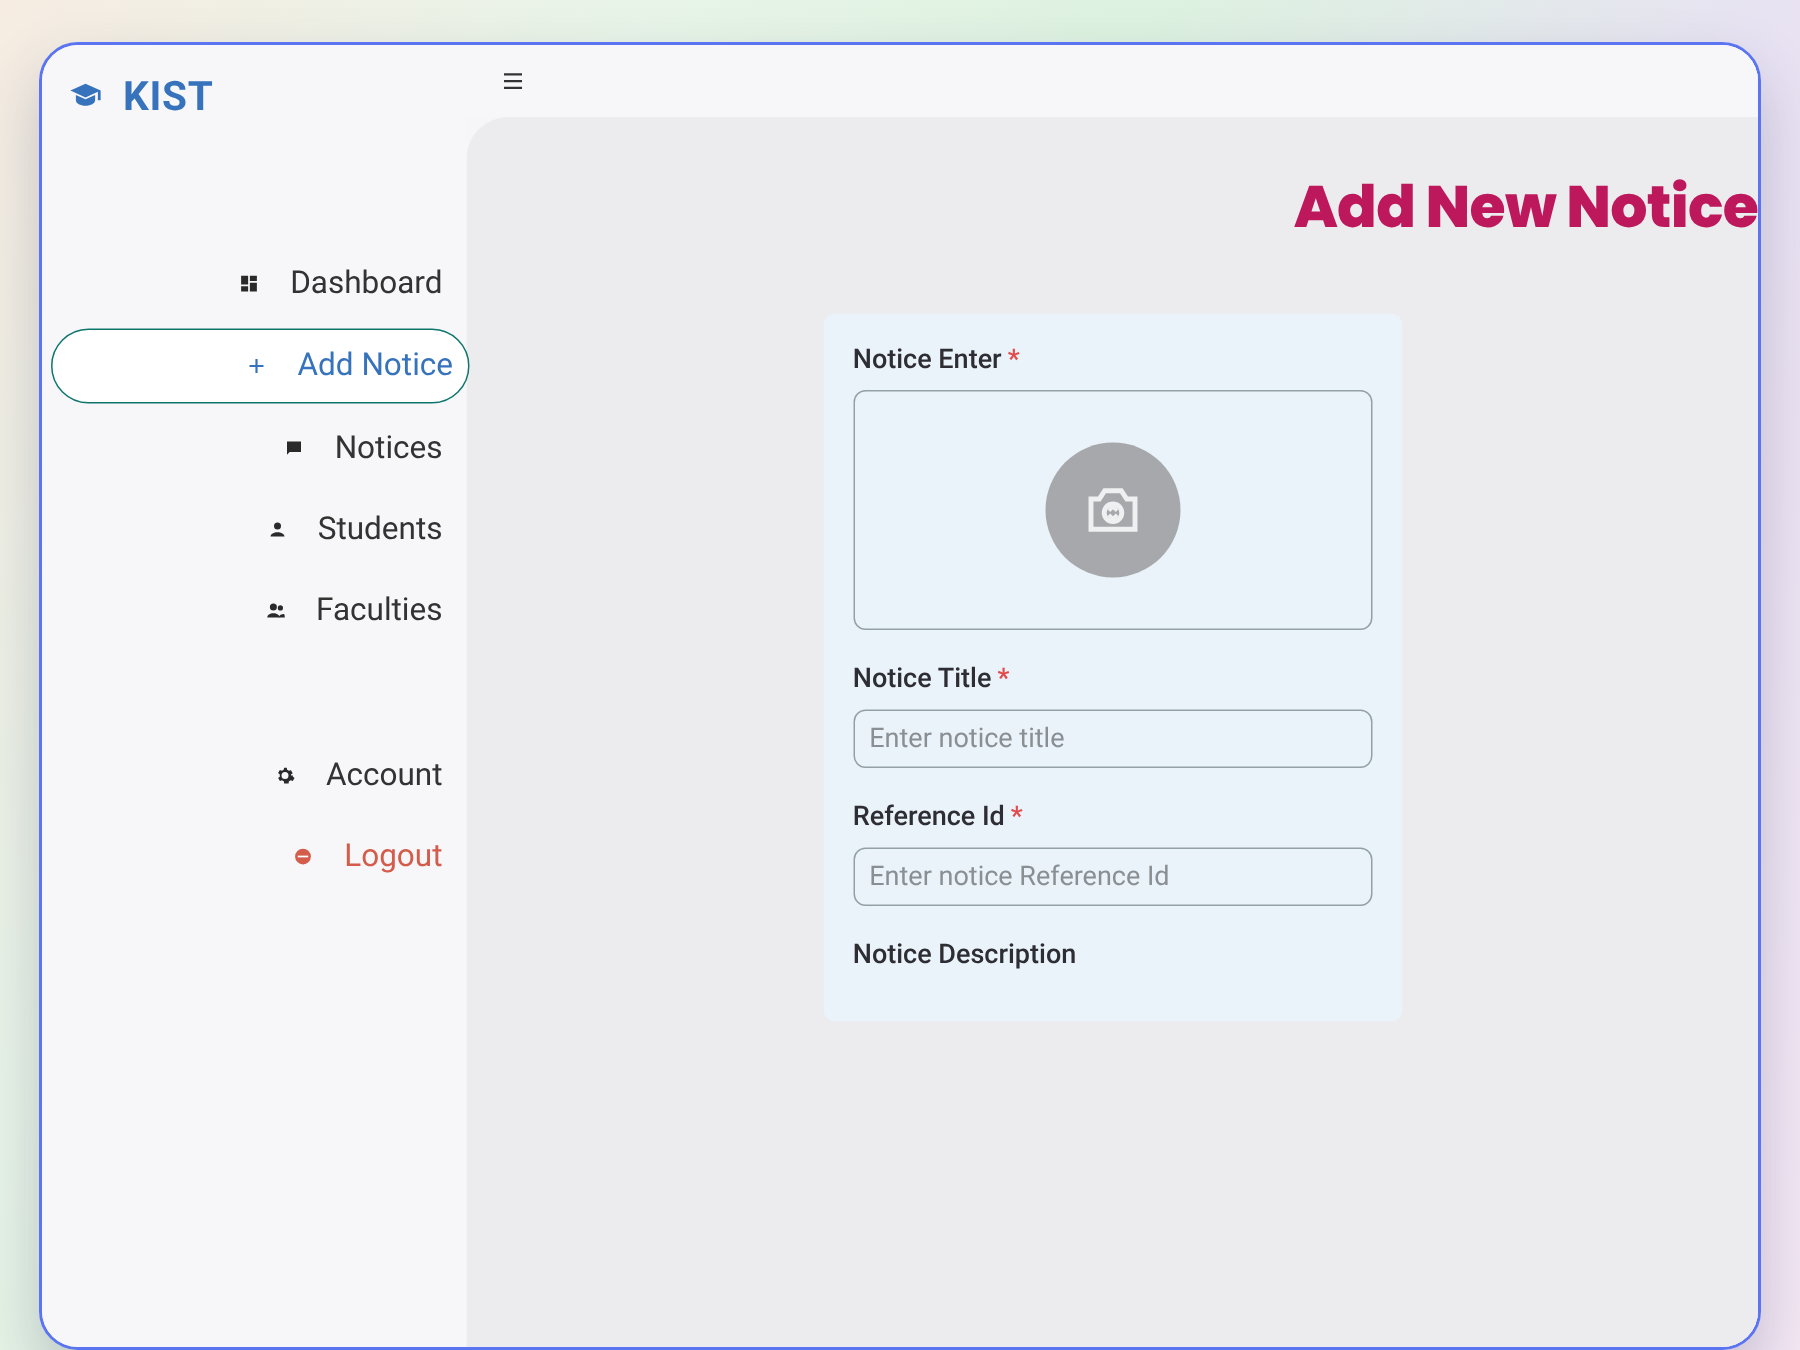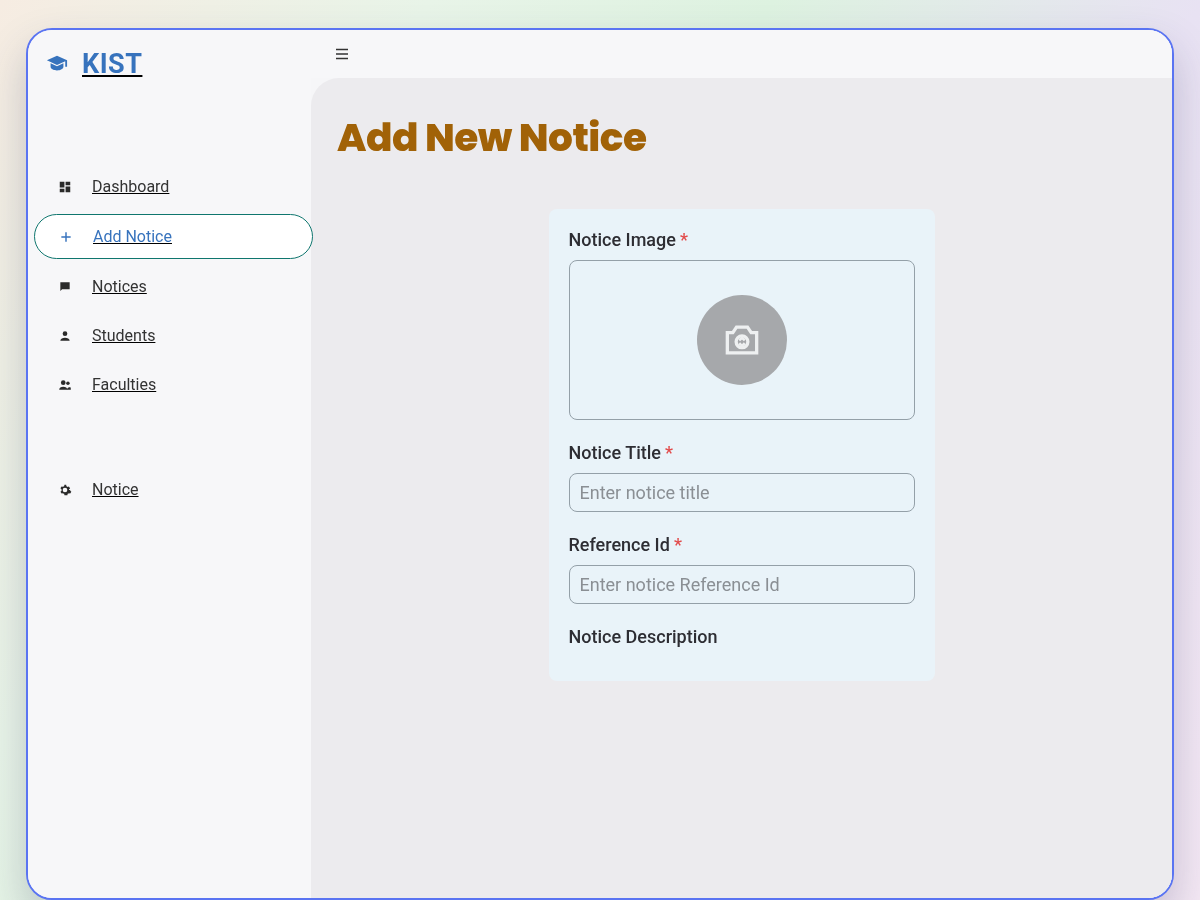--- a/index.html
+++ b/index.html
@@ -22,21 +22,20 @@
   
   .sidebar {
     width: 283px;
     flex: 0 0 283px;
     background: #f7f7f9;
     display: flex;
     flex-direction: column;
     padding-top: 14px;
     position: relative;
     z-index: 2;
-    text-decoration: underline;
   }
   .brand {
     display: flex;
     align-items: center;
     gap: 14px;
     padding: 4px 0 0 18px;
     margin-bottom: 82px;
   }
   .brand-icon { color: #3773bd; display:inline-flex; }
   .brand-text {
@@ -47,25 +46,26 @@
   }
   .nav {
     display: flex;
     flex-direction: column;
   }
   .nav-item {
     display: flex;
     align-items: center;
     gap: 18px;
     padding: 12px 10px 12px 22px;
-    font-size: 16px;
+    font-size: 21px;
     color: #333;
     cursor: pointer;
     border-radius: 40px;
     margin: 3px 6px;
+    justify-content: flex-end;
   }
   .nav-item .nav-icon { width: 18px; display:inline-flex; align-items:center; justify-content:center; color:#2a2a2a; }
   .nav-item.active {
     background: #ffffff;
     color: #3773bd;
     border: 1px solid #0f766e;
     margin-left: 6px;
     margin-right: -2px;
     position: relative;
   }
@@ -95,23 +95,24 @@
     background: #ecebee;
     border-top-left-radius: 28px;
     padding: 30px 0 0 0;
     overflow: hidden;
     position: relative;
   }
   .page-title {
     font-family: "Poppins", -apple-system, sans-serif;
     font-size: 39px;
     font-weight: 800;
-    color: #a16207;
+    color: #be185d;
     margin-left: 26px;
     letter-spacing: -0.5px;
+    text-align: right;
   }
   .form-card {
     width: 386px;
     margin: 42px auto 0 auto;
     background: #e9f3f9;
     border-radius: 8px;
     padding: 20px 20px 24px 20px;
   }
   .form-label {
     font-size: 18px;
@@ -228,43 +229,52 @@
       </div>
 
       <div class="nav-gap"></div>
 
       <div class="nav-item">
         <span class="nav-icon">
           <svg width="14" height="14" viewBox="0 0 24 24" fill="currentColor">
               <path d="M12 8a4 4 0 1 0 0 8 4 4 0 0 0 0-8zm9 4a7 7 0 0 1-.1 1.2l2 1.6-2 3.4-2.4-.8a7 7 0 0 1-2 1.2l-.4 2.5H11l-.4-2.5a7 7 0 0 1-2-1.2l-2.4.8-2-3.4 2-1.6A7 7 0 0 1 6 12c0-.4 0-.8.1-1.2l-2-1.6 2-3.4 2.4.8a7 7 0 0 1 2-1.2L11 3h3l.4 2.5a7 7 0 0 1 2 1.2l2.4-.8 2 3.4-2 1.6c.1.4.2.8.2 1.1z"></path>
             </svg>
         </span>
-        <span>Notice</span>
-      </div>
-
+        <span>Account</span>
+      </div>
+
+      <div class="nav-item logout">
+        <span class="nav-icon">
+          <svg width="14" height="14" viewBox="0 0 24 24">
+              <circle cx="12" cy="12" r="9" fill="#d35c4a"></circle>
+              <rect x="6" y="11" width="12" height="2" fill="#fff"></rect>
+            </svg>
+        </span>
+        <span>Logout</span>
+      </div>
 
     </nav>
   </aside>
 
   <div class="main">
     <div class="topbar">
       <span class="hamburger">
         <svg width="18" height="18" viewBox="0 0 24 24" fill="none" stroke="currentColor" stroke-width="2">
             <path d="M4 6h16M4 12h16M4 18h16"></path>
           </svg>
       </span>
     </div>
 
     <div class="content">
       <h1 class="page-title">Add New Notice</h1>
 
       <div class="form-card">
 
         <div class="form-label">
-          <span>Notice Image</span>
+          <span>Notice Enter</span>
           <span class="req">*</span>
         </div>
         <div class="image-drop">
           <div class="camera-circle">
             <svg width="44" height="44" viewBox="0 0 24 24" fill="none" stroke="currentColor" stroke-width="1.8">
               <path d="M4 8h3l2-3h6l2 3h3v11H4V8z"></path>
               <circle cx="12" cy="13" r="3.2"></circle>
               <path d="M10.5 12.2 12 10.8l1.5 1.4M13.5 13.8 12 15.2l-1.5-1.4" stroke-width="1.4"></path>
             </svg>
           </div>

